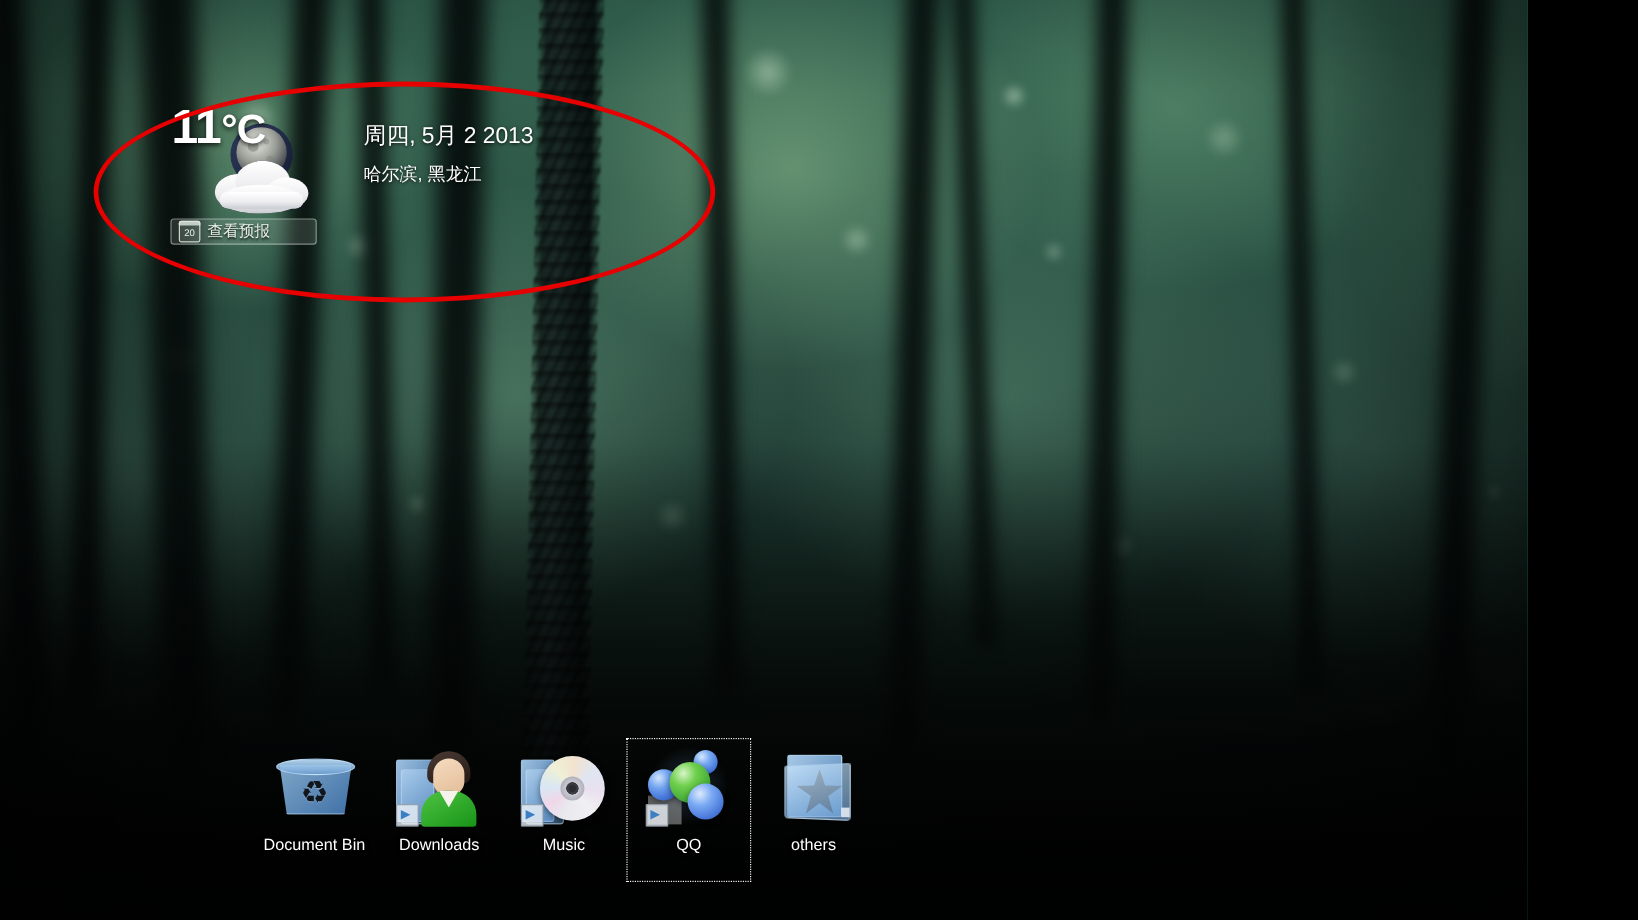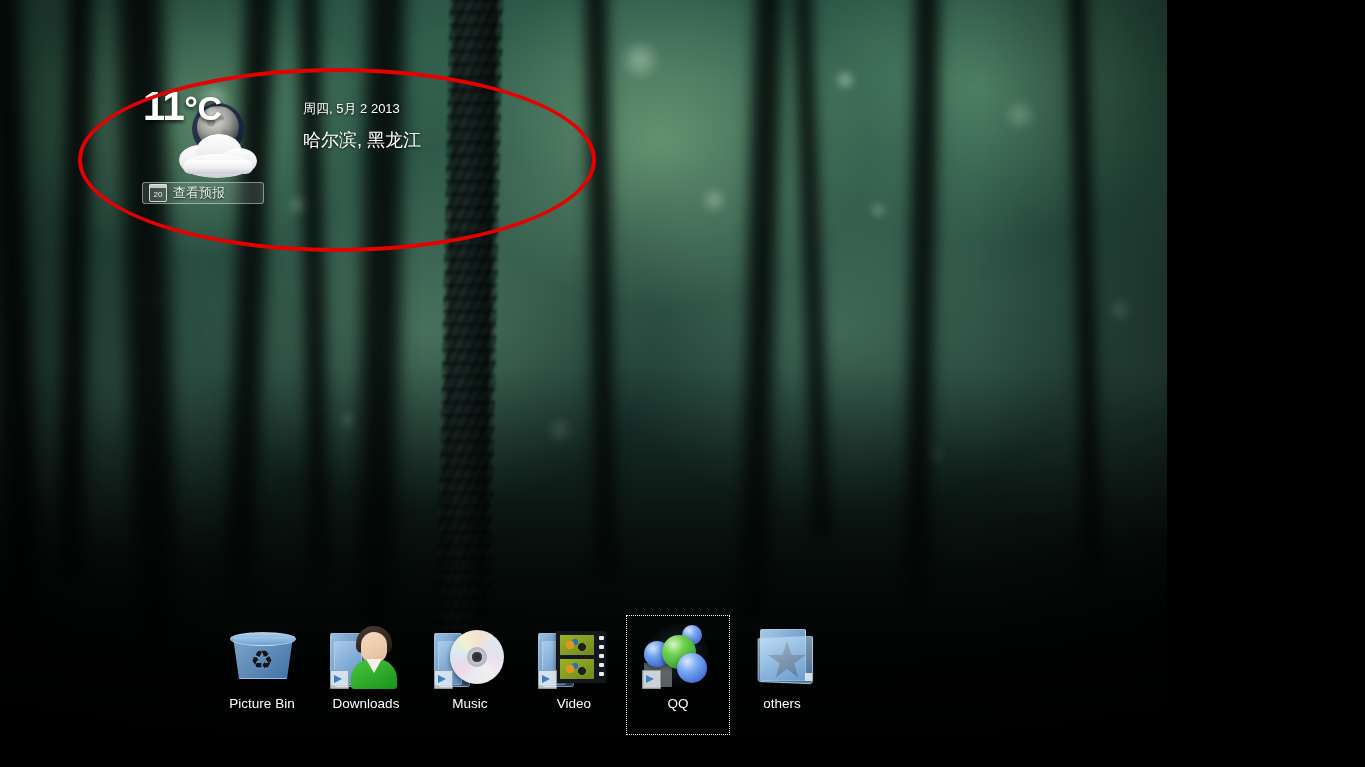--- a/index.html
+++ b/index.html
@@ -7,21 +7,21 @@
     padding: 0;
     width: 1365px;
     height: 767px;
     overflow: hidden;
     background: #000;
     font-family: "Liberation Sans", sans-serif;
   }
 
   #desktop {
     position: relative;
-    width: 1167px;
+    width: 1273px;
     height: 767px;
     overflow: hidden;
     background-color: #0f766e;
   }
 
   
   .wp-layer {
     position: absolute;
     inset: 0;
     pointer-events: none;
@@ -217,27 +217,27 @@
   }
   .clock-time {
     font-size: 56px;
     font-weight: bold;
     line-height: 0.95;
     letter-spacing: -1px;
     text-shadow: 0 2px 5px rgba(0,0,0,0.8);
   }
   .clock-date {
     margin-top: 8px;
-    font-size: 13px;
+    font-size: 19px;
     font-weight: normal;
     text-shadow: 0 1px 3px rgba(0,0,0,0.85);
   }
   .clock-location {
     margin-top: 10px;
-    font-size: 18px;
+    font-size: 15px;
     text-shadow: 0 1px 3px rgba(0,0,0,0.85);
   }
 
   
   #annotation-ellipse {
     position: absolute;
     left: 78px;
     top: 68px;
     width: 518px;
     height: 184px;
@@ -698,21 +698,21 @@
 
   <div id="icon-grid">
 
 
     <div class="desk-icon">
       <div class="icon-art art-bin">
         <span class="bin-body"></span>
           <span class="bin-lip"></span>
           <span class="recycle">♻</span>
       </div>
-      <div class="icon-label">Picture Bin</div>
+      <div class="icon-label">Document Bin</div>
     </div>
 
 
     <div class="desk-icon">
       <div class="icon-art art-user">
         <span class="folder-base" style="left:0; width:46px;">
             <span class="fb-back" style="width:30px;"></span>
             <span class="fb-front" style="width:34px;"></span>
           </span>
         <span class="hair"></span>
@@ -730,43 +730,20 @@
             <span class="fb-back" style="width:26px;"></span>
             <span class="fb-front" style="width:30px;"></span>
           </span>
         <span class="disc"></span>
           <span class="hub"></span>
         <span class="shortcut-badge"></span>
       </div>
       <div class="icon-label">Music</div>
     </div>
 
-    <div class="desk-icon">
-      <div class="icon-art art-video">
-        <span class="folder-base" style="left:0; width:40px;">
-            <span class="fb-back" style="width:26px;"></span>
-            <span class="fb-front" style="width:30px;"></span>
-          </span>
-        <span class="film">
-          <span class="frame" style="top:4px;">
-              <span class="bird"></span>
-            </span>
-          <span class="frame" style="top:28px;">
-              <span class="bird"></span>
-            </span>
-          <span class="perf" style="top:5px;"></span>
-          <span class="perf" style="top:14px;"></span>
-          <span class="perf" style="top:23px;"></span>
-          <span class="perf" style="top:32px;"></span>
-          <span class="perf" style="top:41px;"></span>
-        </span>
-        <span class="shortcut-badge"></span>
-      </div>
-      <div class="icon-label">Video</div>
-    </div>
 
 
     <div class="desk-icon selected">
       <div class="icon-art art-qq">
         <span class="glow"></span>
         <span class="tile"></span>
         <span class="sph blue-tl"></span>
         <span class="sph blue-tr"></span>
         <span class="sph green"></span>
         <span class="sph blue-br"></span>

